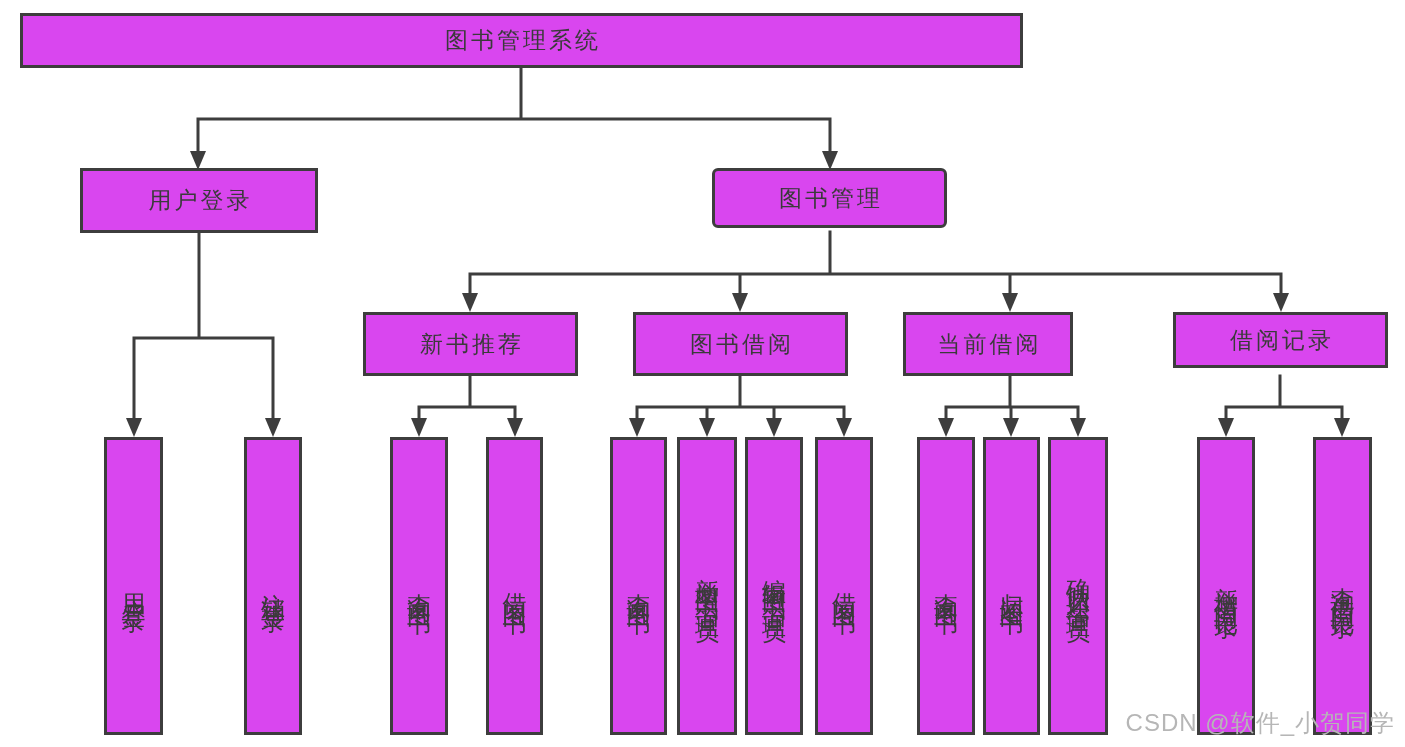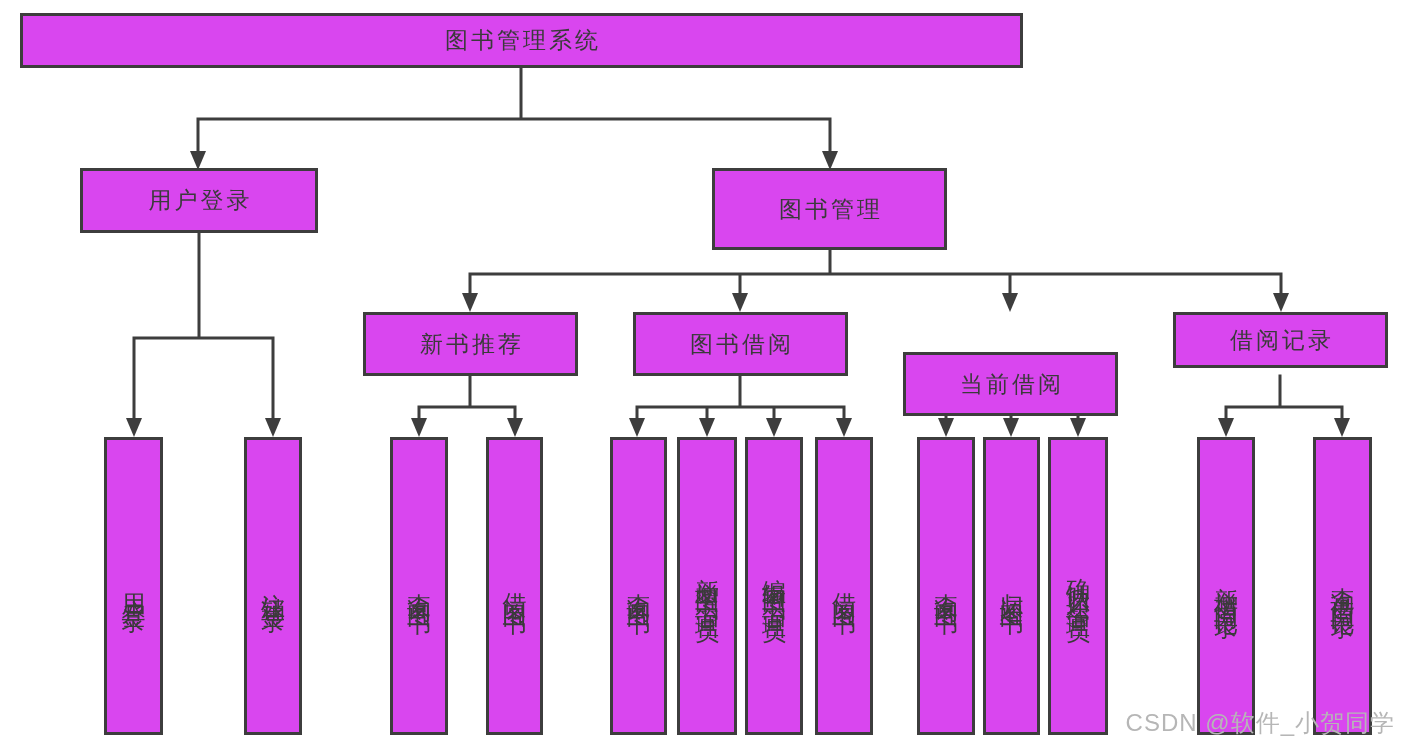--- a/index.html
+++ b/index.html
@@ -92,31 +92,31 @@
     <use href="#arr" x="1342" y="437"></use>
   </svg>
 
   <div class="node h" style="left:20px; top:13px; width:1003px; height:55px;">
     <span>图书管理系统</span>
   </div>
 
   <div class="node h" style="left:80px; top:168px; width:238px; height:65px;">
     <span>用户登录</span>
   </div>
-  <div class="node h" style="left:712px; top:168px; width:235px; height:82px;">
+  <div class="node h" style="left:712px; top:168px; width:235px; height:60px;border-radius:6px;">
     <span>图书管理</span>
   </div>
 
   <div class="node h" style="left:633px; top:312px; width:215px; height:64px;">
     <span>图书借阅</span>
   </div>
   <div class="node h" style="left:363px; top:312px; width:215px; height:64px;">
     <span>新书推荐</span>
   </div>
-  <div class="node h" style="left:903px; top:312px; width:215px; height:64px;margin-top:40px;">
+  <div class="node h" style="left:903px; top:312px; width:170px; height:64px;">
     <span>当前借阅</span>
   </div>
   <div class="node h" style="left:1173px; top:312px; width:215px; height:56px;">
     <span>借阅记录</span>
   </div>
 
   <div class="node v" style="left:104px; top:437px; width:59px; height:298px;">
     <span>用户登录</span>
   </div>
   <div class="node v" style="left:244px; top:437px; width:58px; height:298px;">

